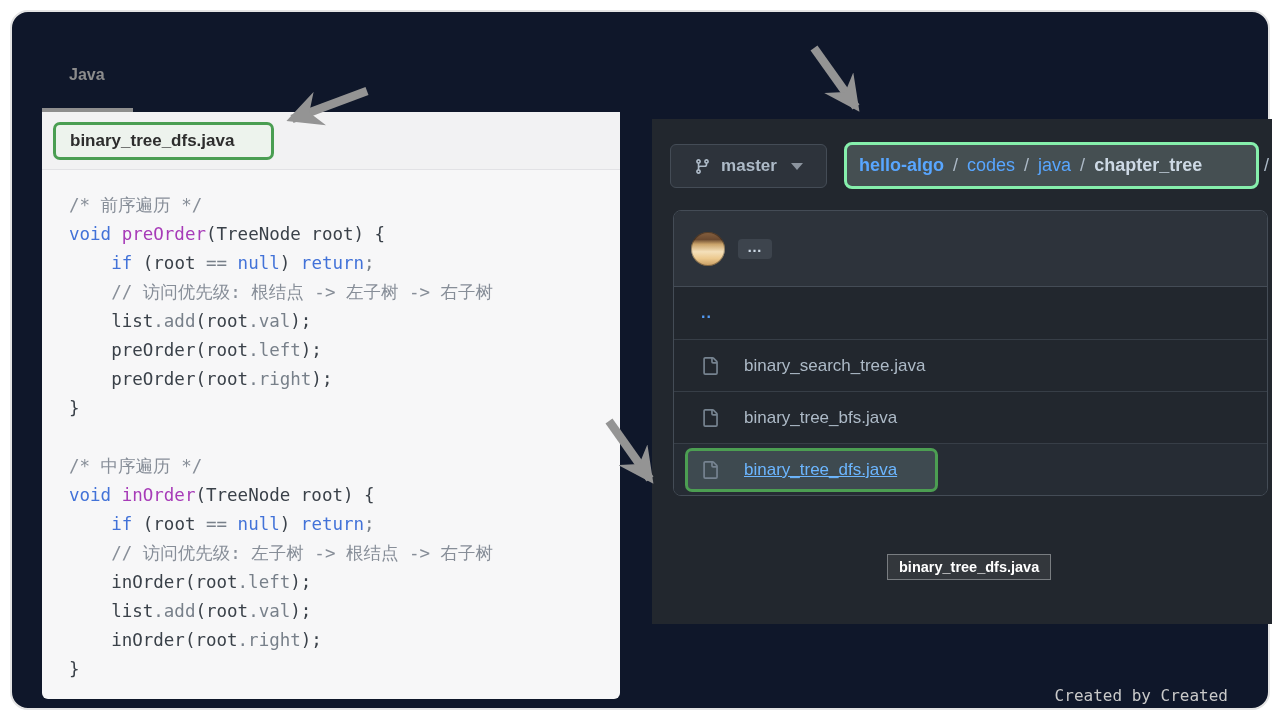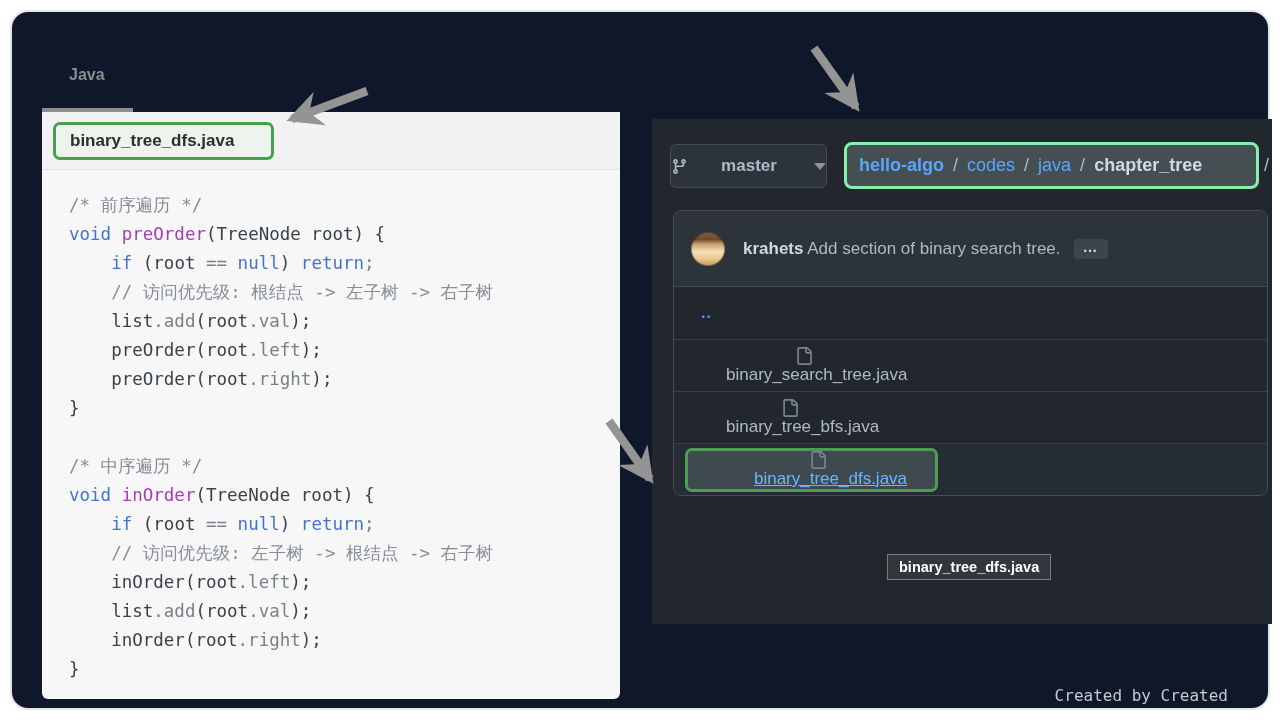--- a/index.html
+++ b/index.html
@@ -16,21 +16,21 @@
   .code-area { position:absolute; left:30px; top:158px; width:578px; height:529px; background:#f7f7f8; border-radius:0 0 6px 6px; overflow:hidden; }
   .code-pre { padding:21px 0 0 27px; font-family:"DejaVu Sans Mono", monospace; font-size:17.5px; line-height:29px; white-space:pre; }
   .tok-c { color:#878e98; }
   .tok-k { color:#4272d8; }
   .tok-nf { color:#a73bb8; }
   .tok-p { color:#3a4149; }
   .tok-o { color:#78808a; }
 
   
   .gh-panel { position:absolute; left:640px; top:107px; width:620px; height:505px; background:#22272e; }
-  .branch-btn { position:absolute; left:18px; top:25px; width:157px; height:44px; background:#2d333b; border:1px solid #444c56; border-radius:6px; display:flex; align-items:center; justify-content:space-between; gap:10px; }
+  .branch-btn { position:absolute; left:18px; top:25px; width:157px; height:44px; background:#2d333b; border:1px solid #444c56; border-radius:6px; display:flex; align-items:center; justify-content:center; gap:10px; }
   .branch-btn .lbl { color:#adbac7; font-size:17px; font-weight:600; }
   .caret-down { width:0; height:0; border-left:6px solid transparent; border-right:6px solid transparent; border-top:7px solid #8b949e; margin-left:4px; }
   .branch-icon svg { display:block; fill:#adbac7; }
 
   .breadcrumb-box { position:absolute; left:192px; top:23px; width:415px; height:47px; border:3px solid #86efac; border-radius:8px; background:#454f52; display:flex; align-items:center; padding:0 12px; gap:9px; font-size:18px; white-space:nowrap; }
   .bc-link-bold { color:#58a6ff; font-weight:bold; }
   .bc-link { color:#58a6ff; }
   .bc-sep { color:#adbac7; }
   .bc-current { color:#cdd9e5; font-weight:bold; }
   .trailing-slash { position:absolute; left:612px; top:36px; color:#adbac7; font-size:18px; }
@@ -41,21 +41,21 @@
   .commit-text { margin-left:18px; font-size:17px; color:#adbac7; white-space:nowrap; }
   .commit-text b { color:#cdd9e5; font-weight:bold; }
   .kebab-btn { margin-left:13px; width:34px; height:20px; background:#3d444d; border-radius:4px; color:#cdd9e5; font-size:15px; font-weight:bold; line-height:16px; text-align:center; letter-spacing:1px; }
 
   .file-row { height:52px; border-top:1px solid #373e47; display:flex; align-items:center; padding-left:27px; position:relative; }
   .file-row:first-child { border-top:none; }
   .file-row.row-hover { background:#262c34; border-radius:0 0 7px 7px; }
   .parent-link { color:#539bf5; font-size:16px; font-weight:bold; letter-spacing:1px; }
   .file-icon svg { display:block; fill:#768390; }
   .file-name { margin-left:25px; font-size:17px; color:#adbac7; }
-  .row-inner { display:flex; align-items:center;flex-direction:column; }
+  .row-inner { display:flex; align-items:center; }
   .row-inner.highlighted { position:absolute; left:11px; top:4px; height:44px; min-width:253px; border:3px solid #4c9e52; border-radius:7px; background:#3e4a50; padding-left:13px; }
   .row-inner.highlighted .file-name { color:#6cb6ff; text-decoration:underline; }
 
   .tooltip { position:absolute; left:235px; top:435px; background:#33373c; border:1px solid #797d81; color:#ffffff; font-size:14.5px; font-weight:bold; padding:4px 11px; white-space:nowrap; }
 
   .watermark { position:absolute; right:40px; top:674px; font-family:"DejaVu Sans Mono", monospace; font-size:16px; color:#c9c9c9; }
 
   .arrows { position:absolute; left:0; top:0; width:1280px; height:720px; pointer-events:none; z-index:50; }
 </style>
 </head>
@@ -98,24 +98,20 @@
           <span class="bc-link">java</span>
           <span class="bc-sep">/</span>
           <span class="bc-current">chapter_tree</span>
         </span>
     </div>
     <span class="trailing-slash">/</span>
 
     <div class="files-box">
       <div class="commit-header">
         <div class="avatar"></div>
-        <div class="commit-text">
-          <b>krahets</b>
-          <span>Add section of binary search tree.</span>
-        </div>
         <div class="kebab-btn">…</div>
       </div>
       <div>
           <div class="file-row">
             <span class="parent-link">..</span>
           </div>
           <div class="file-row">
             <div class="row-inner">
               <span class="file-icon">
                 <svg width="18" height="18" viewBox="0 0 16 16">

